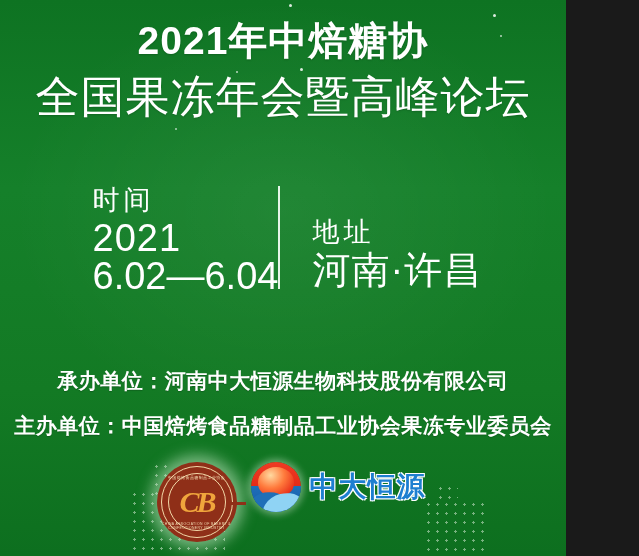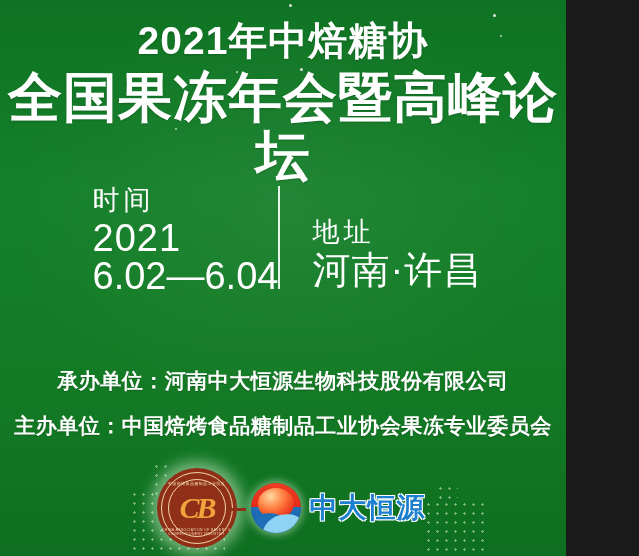--- a/index.html
+++ b/index.html
@@ -54,23 +54,23 @@
     text-align: center;
   }
   .title-line1 {
     font-size: 39px;
     line-height: 54px;
     font-weight: 700;
     letter-spacing: 1px;
     text-shadow: 0 1px 2px rgba(0,0,0,.18);
   }
   .title-line2 {
-    font-size: 54px;
+    font-size: 44px;
     line-height: 58px;
-    font-weight: 700;
+    font-weight: 400;
     letter-spacing: 1px;
     text-shadow: 0 1px 2px rgba(0,0,0,.18);
     text-align: center;
   }
 
   
   .info {
     position: absolute;
     left: 0;
     right: 0;
@@ -134,21 +134,21 @@
   }
 
   
   .logos {
     position: absolute;
     left: 16px;
     right: 0;
     bottom: 2px;
     height: 92px;
     display: flex;
-    align-items: center;
+    align-items: flex-start;
     justify-content: center;
     gap: 14px;
   }
 
   
   .cabci {
     position: relative;
     width: 80px;
     height: 80px;
     border-radius: 50%;

